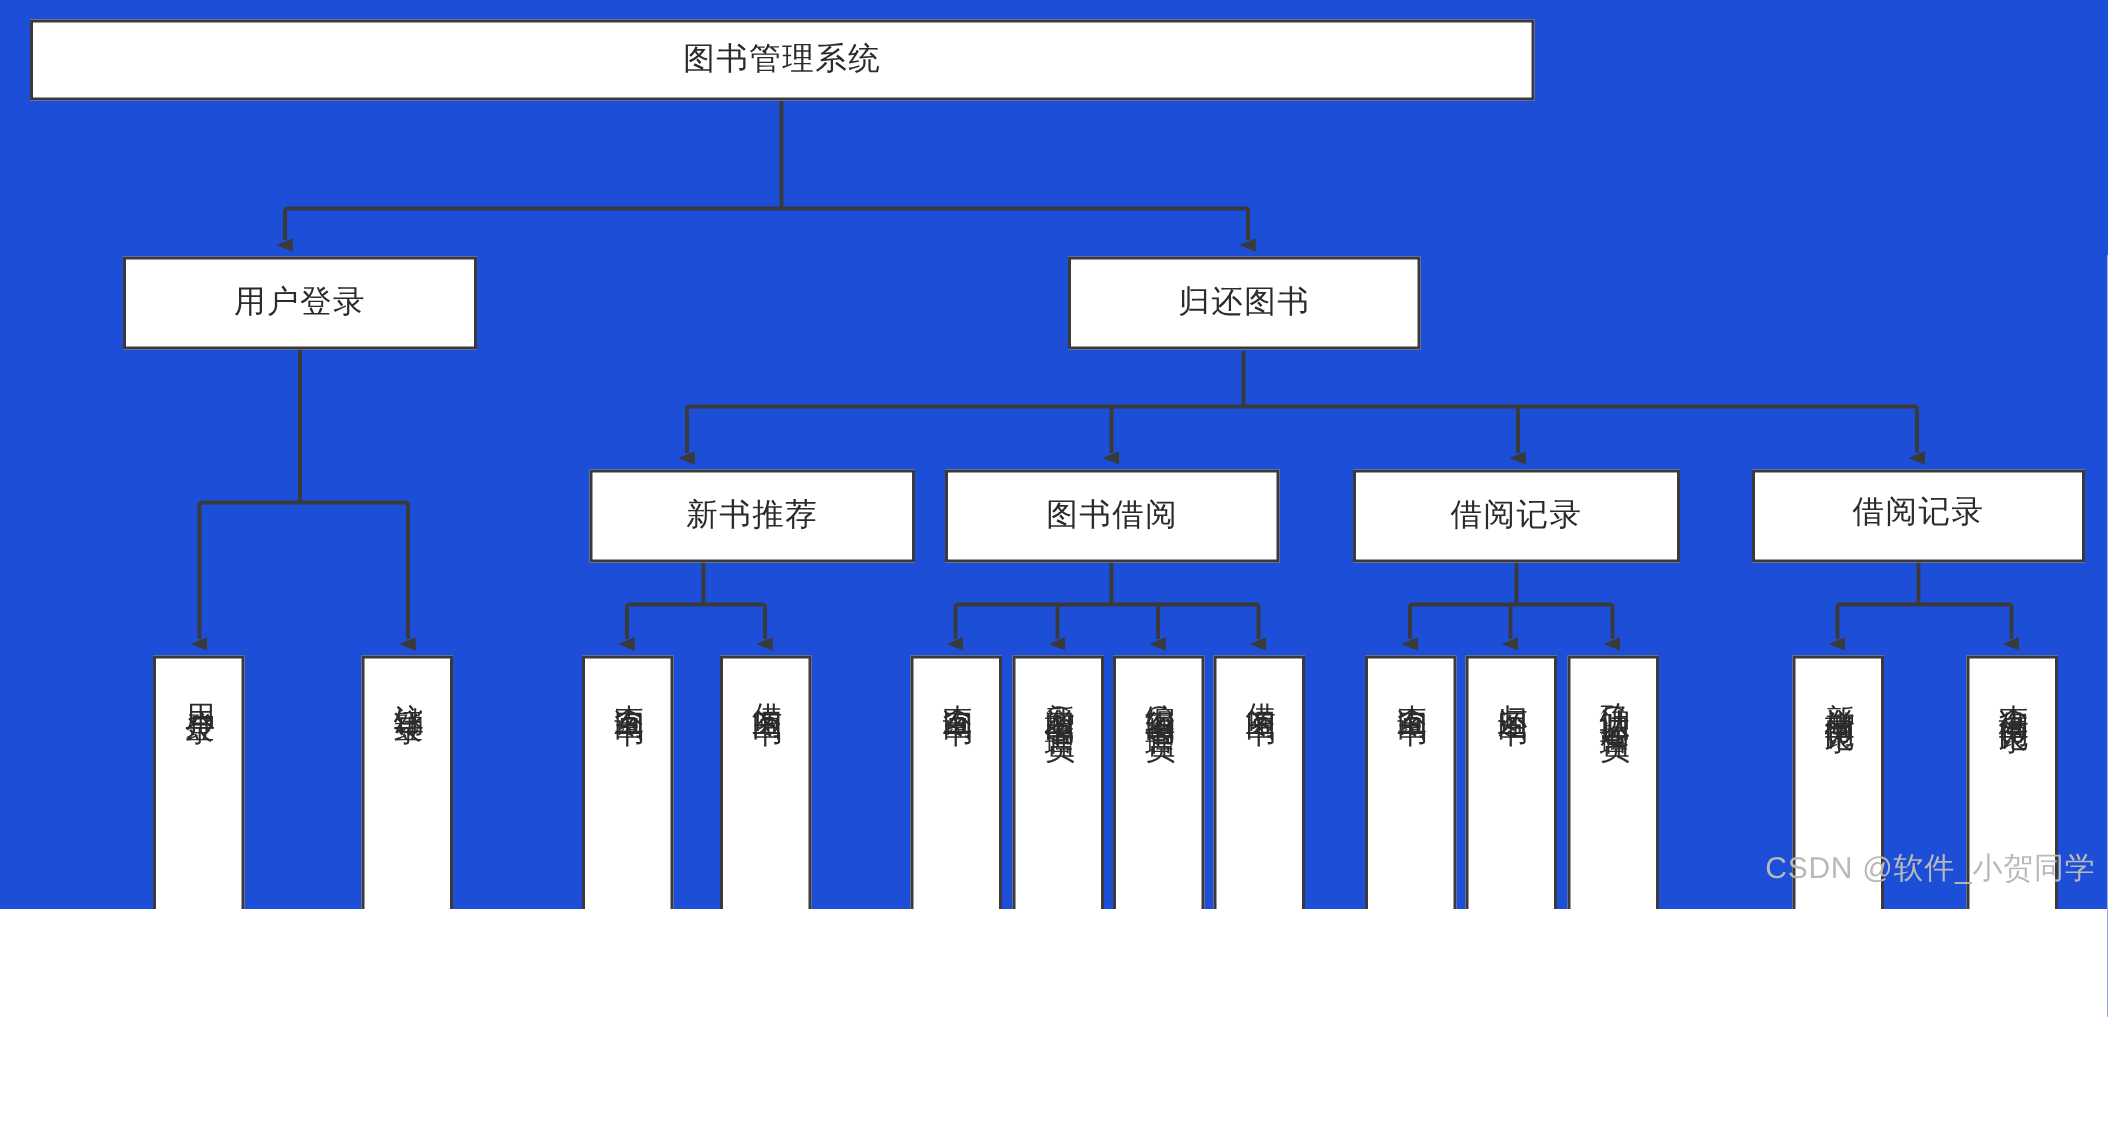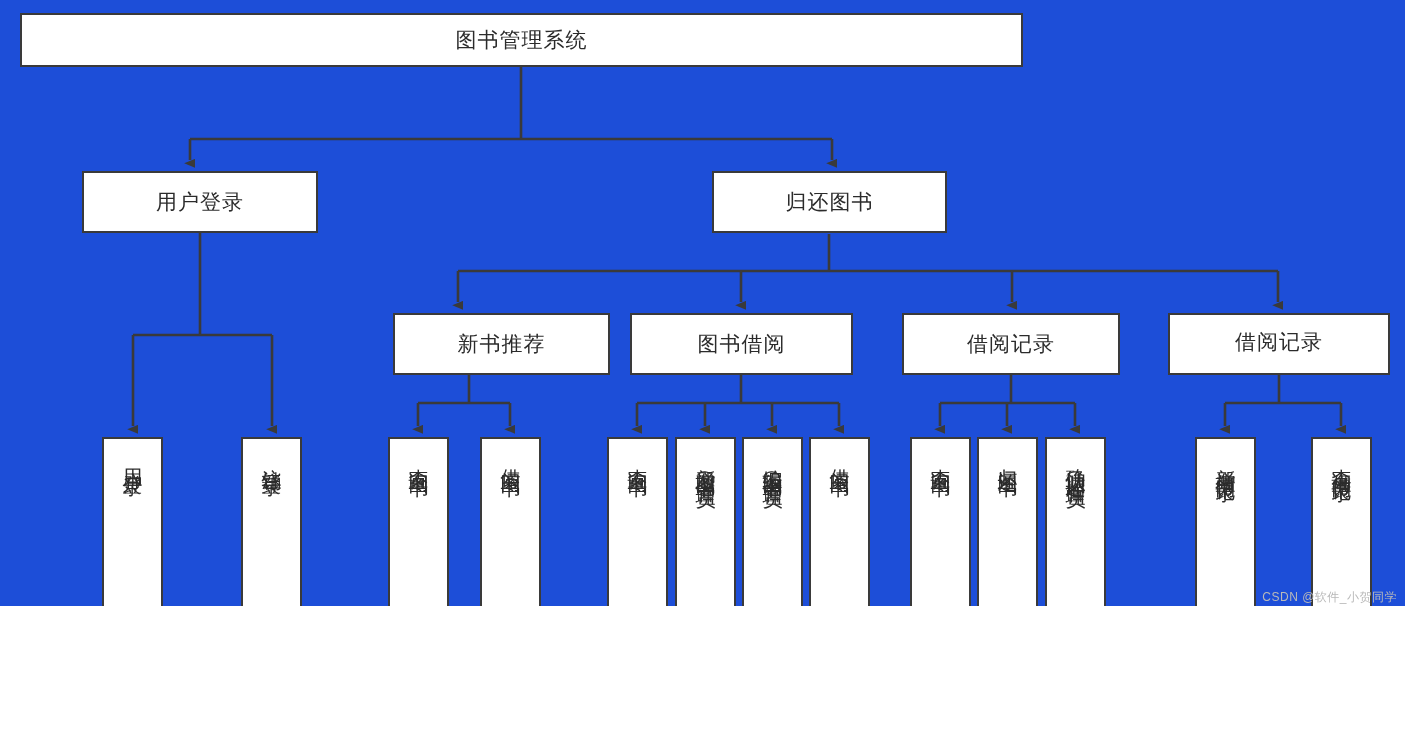--- a/index.html
+++ b/index.html
@@ -49,22 +49,22 @@
   .node.vert .label {
     writing-mode: vertical-rl;
     text-orientation: upright;
     font-size: 20px;
     letter-spacing: 3px;
     white-space: nowrap;
   }
   #watermark {
     position: absolute;
     right: 8px;
-    bottom: 0;
-    font-size: 12px;
+    bottom: 14px;
+    font-size: 20px;
     color: #b9b9b9;
     letter-spacing: 0.5px;
     z-index: 6;
     white-space: nowrap;
   }
 </style>
 </head>
 <body>
 
 <div id="canvas">

